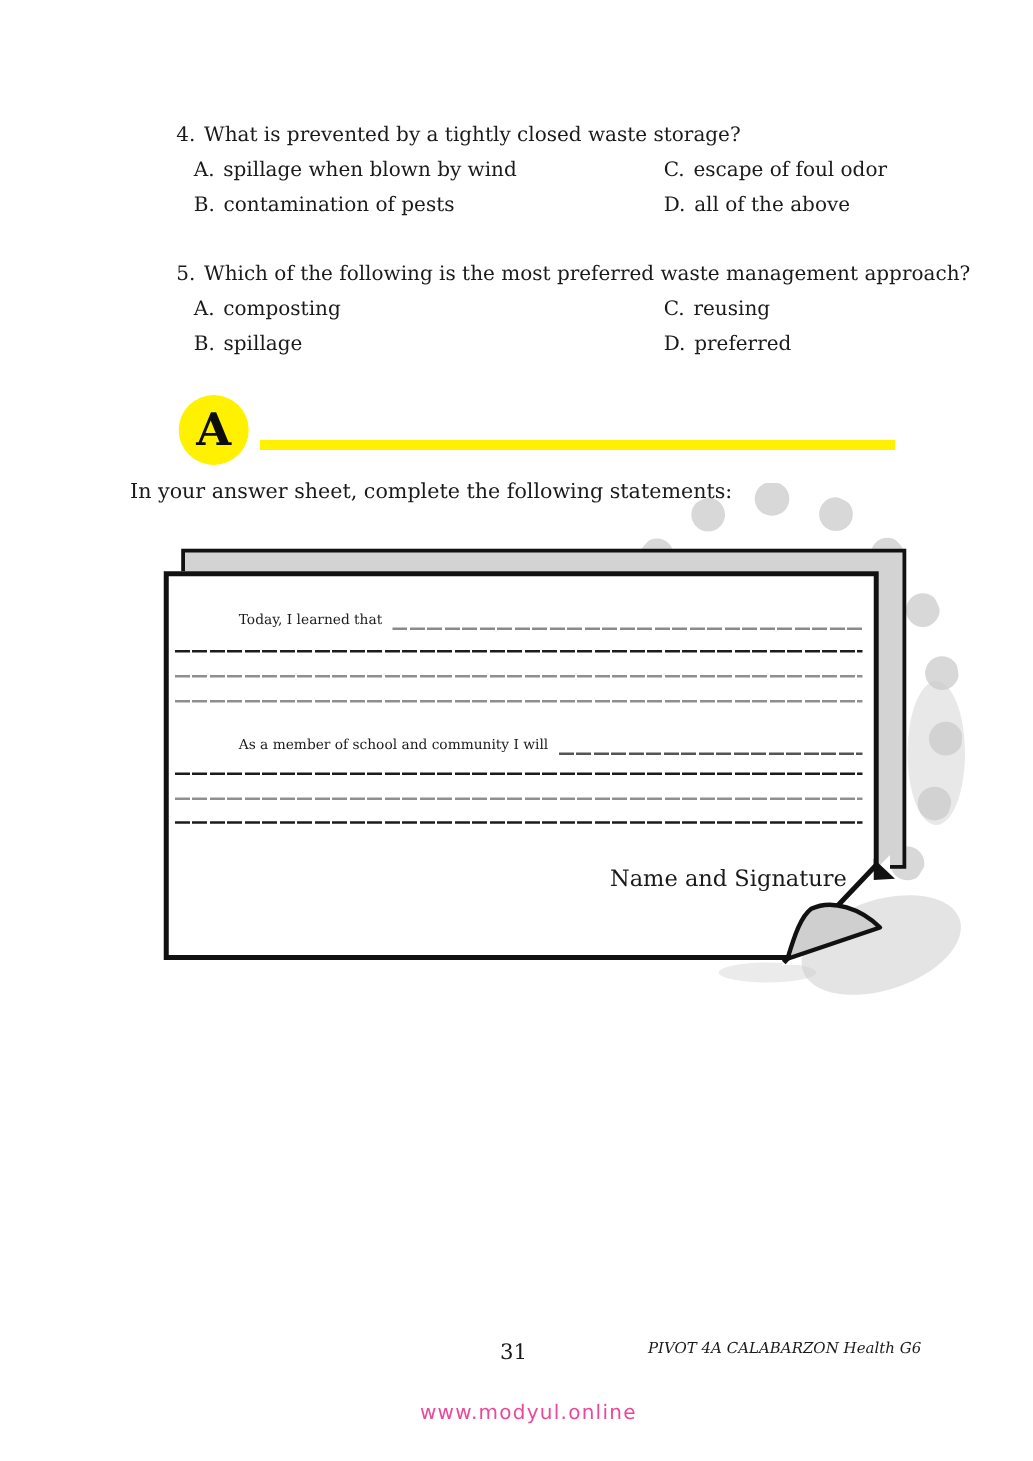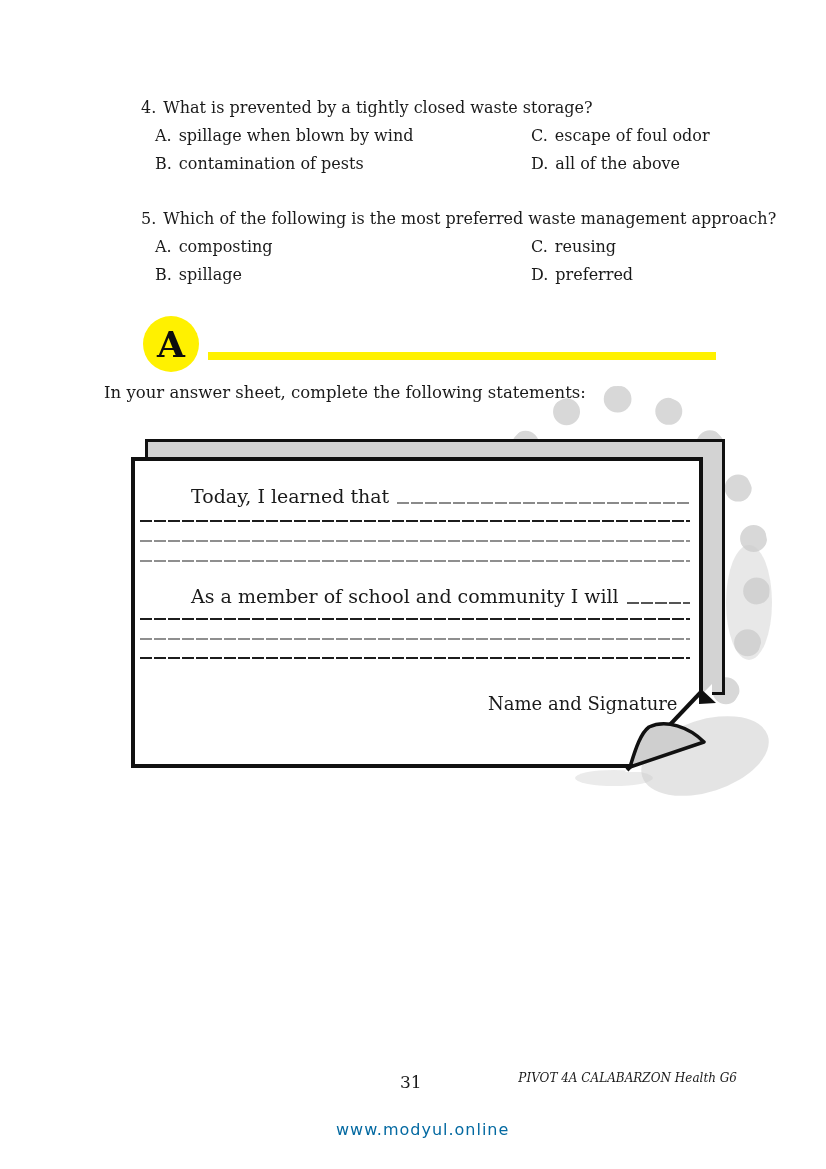--- a/index.html
+++ b/index.html
@@ -43,21 +43,21 @@
 
   
   .panel-back{
     position:absolute;left:145px;top:439px;width:580px;height:256px;box-sizing:border-box;
     background:var(--panel-gray,#d3d3d3);border:3px solid #111;z-index:1;
   }
   .panel-front{
     position:absolute;left:131px;top:457px;width:572px;height:311px;box-sizing:border-box;
     background:#fff;border:4px solid #111;z-index:2;
   }
-  .sheet-text{position:absolute;z-index:3;font-size:19px;line-height:20px;white-space:nowrap;}
+  .sheet-text{position:absolute;z-index:3;font-size:11px;line-height:20px;white-space:nowrap;}
   .prompt-row{left:191px;width:499px;display:flex;}
   .prompt-row .blank{
     flex:1;margin-left:8px;height:2px;align-self:flex-end;margin-bottom:2px;color:#8a8a8a;
     background:repeating-linear-gradient(90deg,currentColor 0 12px,transparent 12px 14px);
   }
   .prompt-row .blank.dark{color:#555;}
   .answer-line{
     position:absolute;left:140px;width:550px;height:2px;z-index:3;color:#1c1c1c;
     background:repeating-linear-gradient(90deg,currentColor 0 12px,transparent 12px 14px);
   }
@@ -65,21 +65,21 @@
   .signature{left:488px;top:694px;font-size:18px;}
 
   .curl-wrap{position:absolute;left:600px;top:670px;width:130px;height:110px;z-index:4;}
   .curl-wrap svg{overflow:visible;display:block;}
 
   
   .page-number{position:absolute;left:400px;top:1072px;font-size:17px;}
   .module-title{position:absolute;right:89px;top:1071px;font-size:12px;font-style:italic;white-space:nowrap;}
   .site-watermark{
     position:absolute;left:336px;top:1120px;font-size:16px;letter-spacing:1px;
-    font-family:"DejaVu Sans","Liberation Sans",sans-serif;color:#0369a1;white-space:nowrap;
+    font-family:"DejaVu Sans","Liberation Sans",sans-serif;color:#ec4899;white-space:nowrap;
   }
 </style>
 </head>
 <body>
 
 <section class="question" style="top:97px">
   <div class="q-line">
     <span class="q-num">4.</span><span>What is prevented by a tightly closed waste storage?</span>
   </div>
   <div class="opt-row" style="top:28px">

